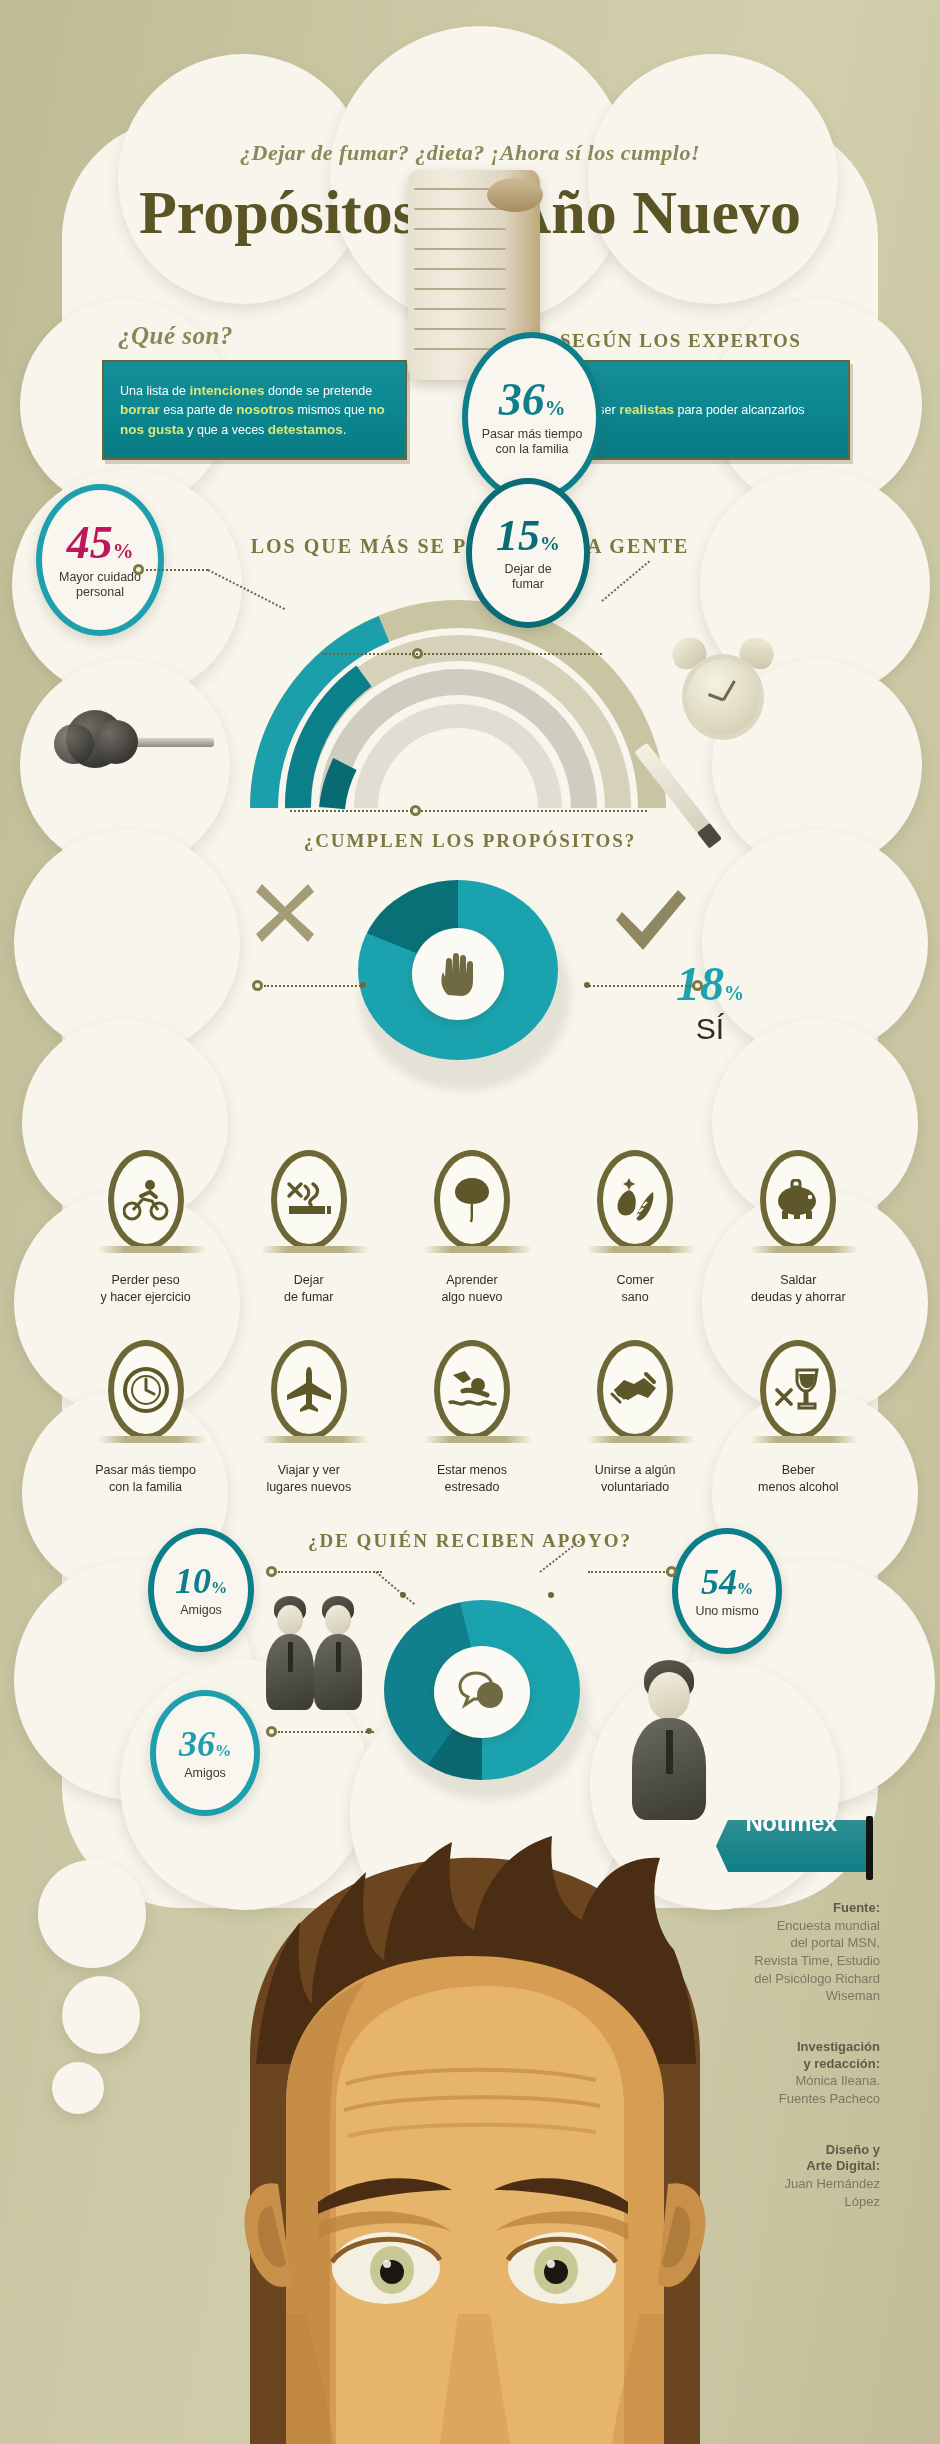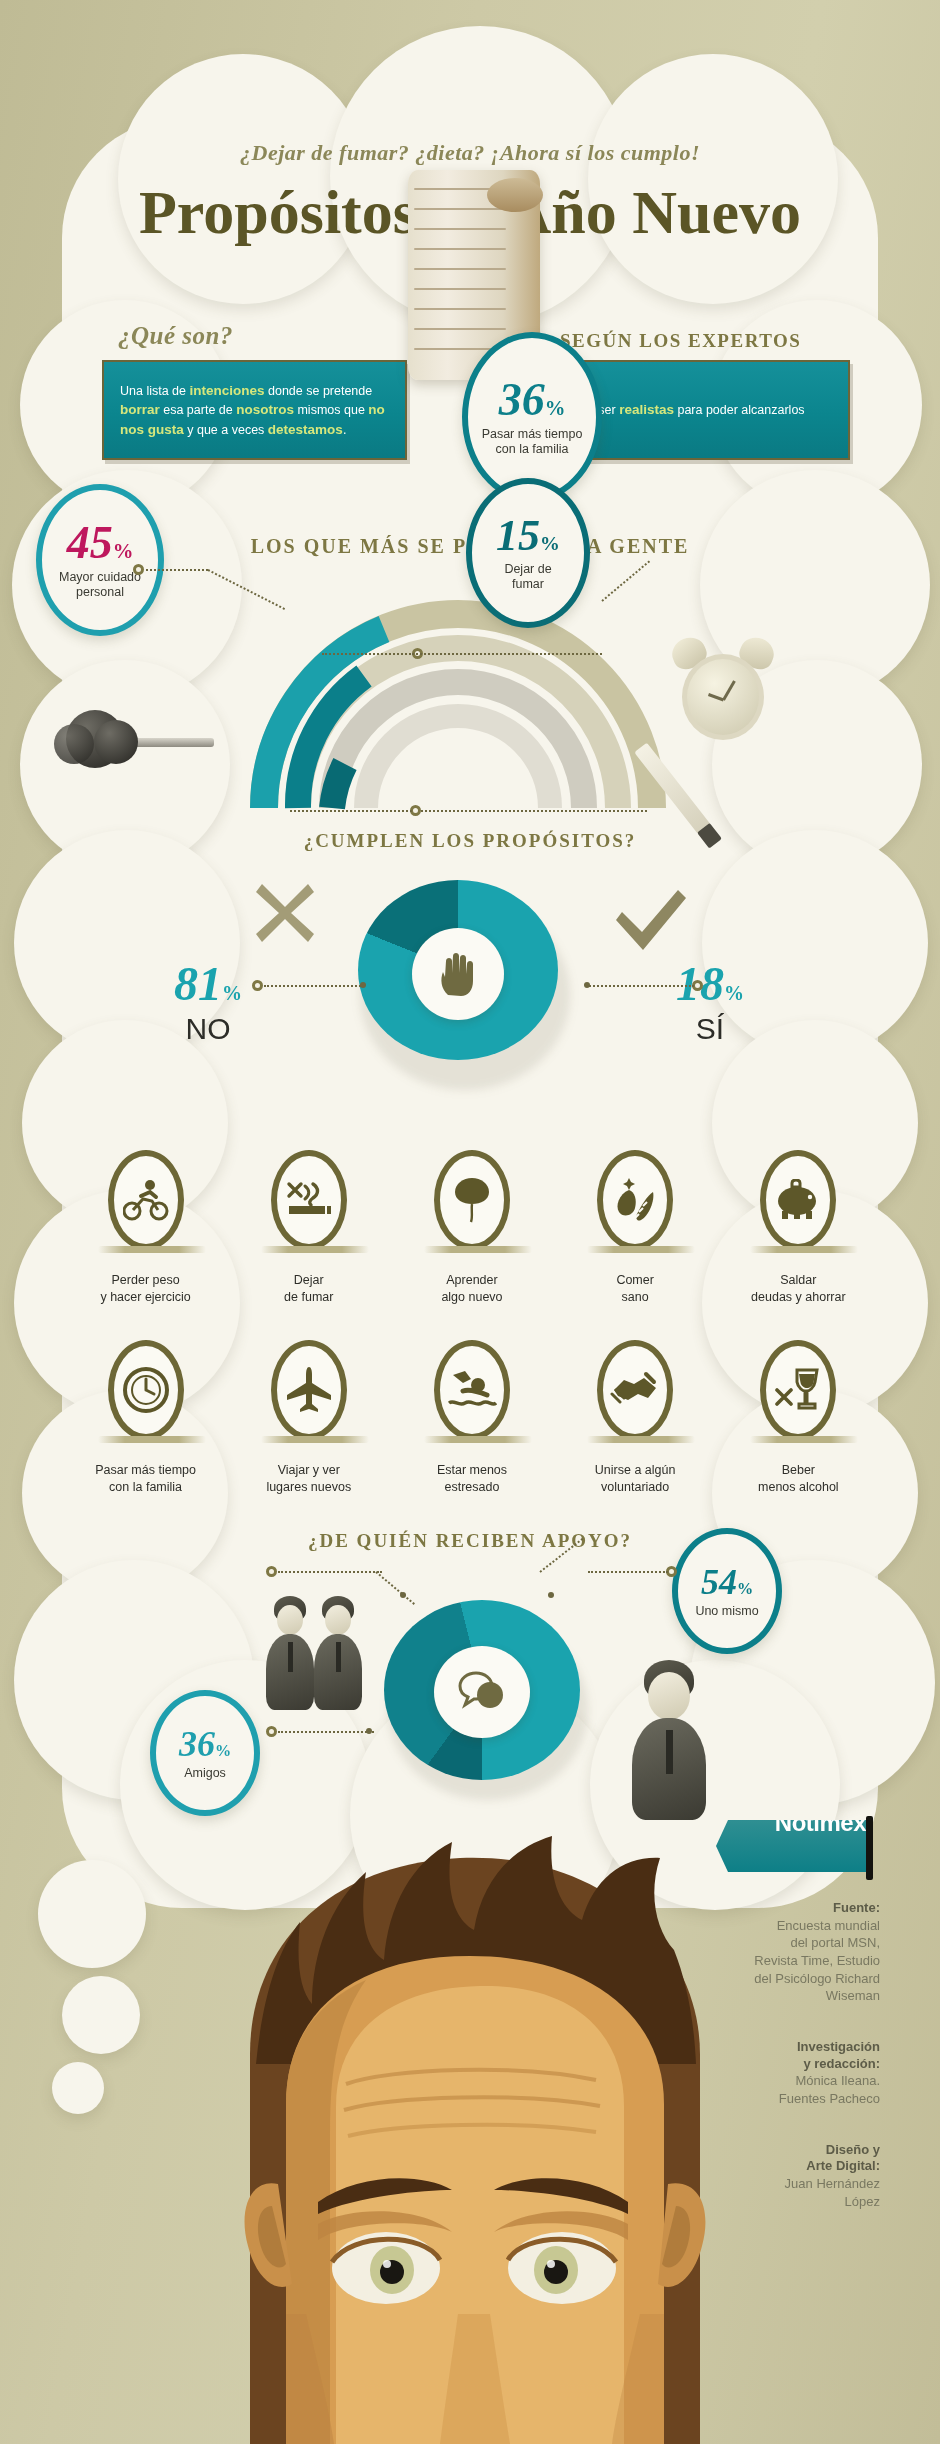--- a/index.html
+++ b/index.html
@@ -175,21 +175,21 @@
   #face { position:absolute; left:0; bottom:0; width:940px; height:690px; }
 
   
   #notimex {
     position:absolute; left:716px; top:1820px; width:160px; height:52px;
   }
   .flag-body {
     position:absolute; left:0; top:0; width:150px; height:52px;
     background:linear-gradient(180deg,#2f8f92,#0d7f87);
     clip-path: polygon(12px 0, 150px 0, 150px 52px, 12px 52px, 0 26px);
-    display:flex; flex-direction:column; align-items:flex-end; justify-content:center;gap:38px;
+    display:flex; flex-direction:column; align-items:center; justify-content:center;gap:38px;
   }
   .flag-pole { position:absolute; left:150px; top:-4px; width:7px; height:64px;
                background:#14130f; border-radius:2px; }
   .nm-name { font-family:"Liberation Sans", sans-serif; font-weight:bold;
              font-size:24px; color:#ffffff; letter-spacing:-.5px; line-height:1; }
   .nm-sub  { font-size:5.4px; color:#e9f3f2; letter-spacing:.35px; margin-top:3px; }
 
   
   #credits { position:absolute; left:650px; top:1900px; width:230px;
              text-align:right; color:#6b6a53; }
@@ -350,26 +350,20 @@
 
   <div class="donut-shadow" style="left:360px; top:900px; width:210px; height:190px;"></div>
   <div class="donut" style="left:358px; top:880px; width:200px; height:180px;
        background:conic-gradient(from 0deg,#1aa3ae 0deg 292deg,#0a7078 292deg 360deg);"></div>
   <div class="donut-hole" style="left:412px; top:928px; width:92px; height:92px;">
     <svg width="42" height="46" viewBox="0 0 42 46">
       <path d="M11 44 C4 38 3 28 6 21 L8 26 L9 10 C9 6 15 6 15 10 L15 22 L16 5 C16 1 22 1 22 5 L22 22 L23 7 C23 3 29 3 29 7 L29 23 L30 13 C30 9 36 9 36 13 L36 30 C36 39 31 45 24 45 Z" fill="#6f6a41"></path>
     </svg>
   </div>
 
-  <div style="position:absolute; left:148px; top:960px; text-align:center; width:120px;">
-    <div style="font-family:'Liberation Serif',serif;font-style:italic;font-weight:bold;font-size:48px;color:#1aa3ae;line-height:1;">
-      <span>81</span><span style="font-size:20px;font-style:normal;">%</span>
-    </div>
-    <div style="font-size:30px;color:#2d2d28;margin-top:4px;">NO</div>
-  </div>
 
   <div style="position:absolute; left:650px; top:960px; text-align:center; width:120px;">
     <div style="font-family:'Liberation Serif',serif;font-style:italic;font-weight:bold;font-size:48px;color:#1aa3ae;line-height:1;">
       <span>18</span><span style="font-size:20px;font-style:normal;">%</span>
     </div>
     <div style="font-size:30px;color:#2d2d28;margin-top:4px;">SÍ</div>
   </div>
 
   <div class="node" style="left:252px; top:980px;"></div>
   <div class="dotline" style="left:264px; top:985px; width:100px;"></div>
@@ -496,20 +490,26 @@
           <path d="M24 6 L40 6 L38.6 14 C38 18 34.5 20 32 20 C29.5 20 26 18 25.4 14 Z"></path>
           <path d="M2 22 L16 36 M16 22 L2 36" stroke="#5d5729" stroke-width="3.6" stroke-linecap="round"></path>
         </svg>
       </div>
       <div class="icon-label">Beber<br>menos alcohol</div>
     </div>
   </div>
 
   <div class="sect-title" style="position:absolute;left:0;top:1530px;width:940px;text-align:center;font-size:19px;">¿DE QUIÉN RECIBEN APOYO?</div>
 
+  <div class="pctoval" style="left:148px; top:1528px; width:106px; height:124px; border:6px solid #0c7f8a;">
+    <div class="num" style="font-size:36px;color:#0c7f8a;">
+      <span>10</span><span class="sym">%</span>
+    </div>
+    <div class="cap">Amigos</div>
+  </div>
 
   <div class="pctoval" style="left:672px; top:1528px; width:110px; height:126px; border:6px solid #0c7f8a;">
     <div class="num" style="font-size:36px;color:#0c7f8a;">
       <span>54</span><span class="sym">%</span>
     </div>
     <div class="cap">Uno mismo</div>
   </div>
 
   <div class="pctoval" style="left:150px; top:1690px; width:110px; height:126px; border:6px solid #1f9fae;">
     <div class="num" style="font-size:36px;color:#1f9fae;">

